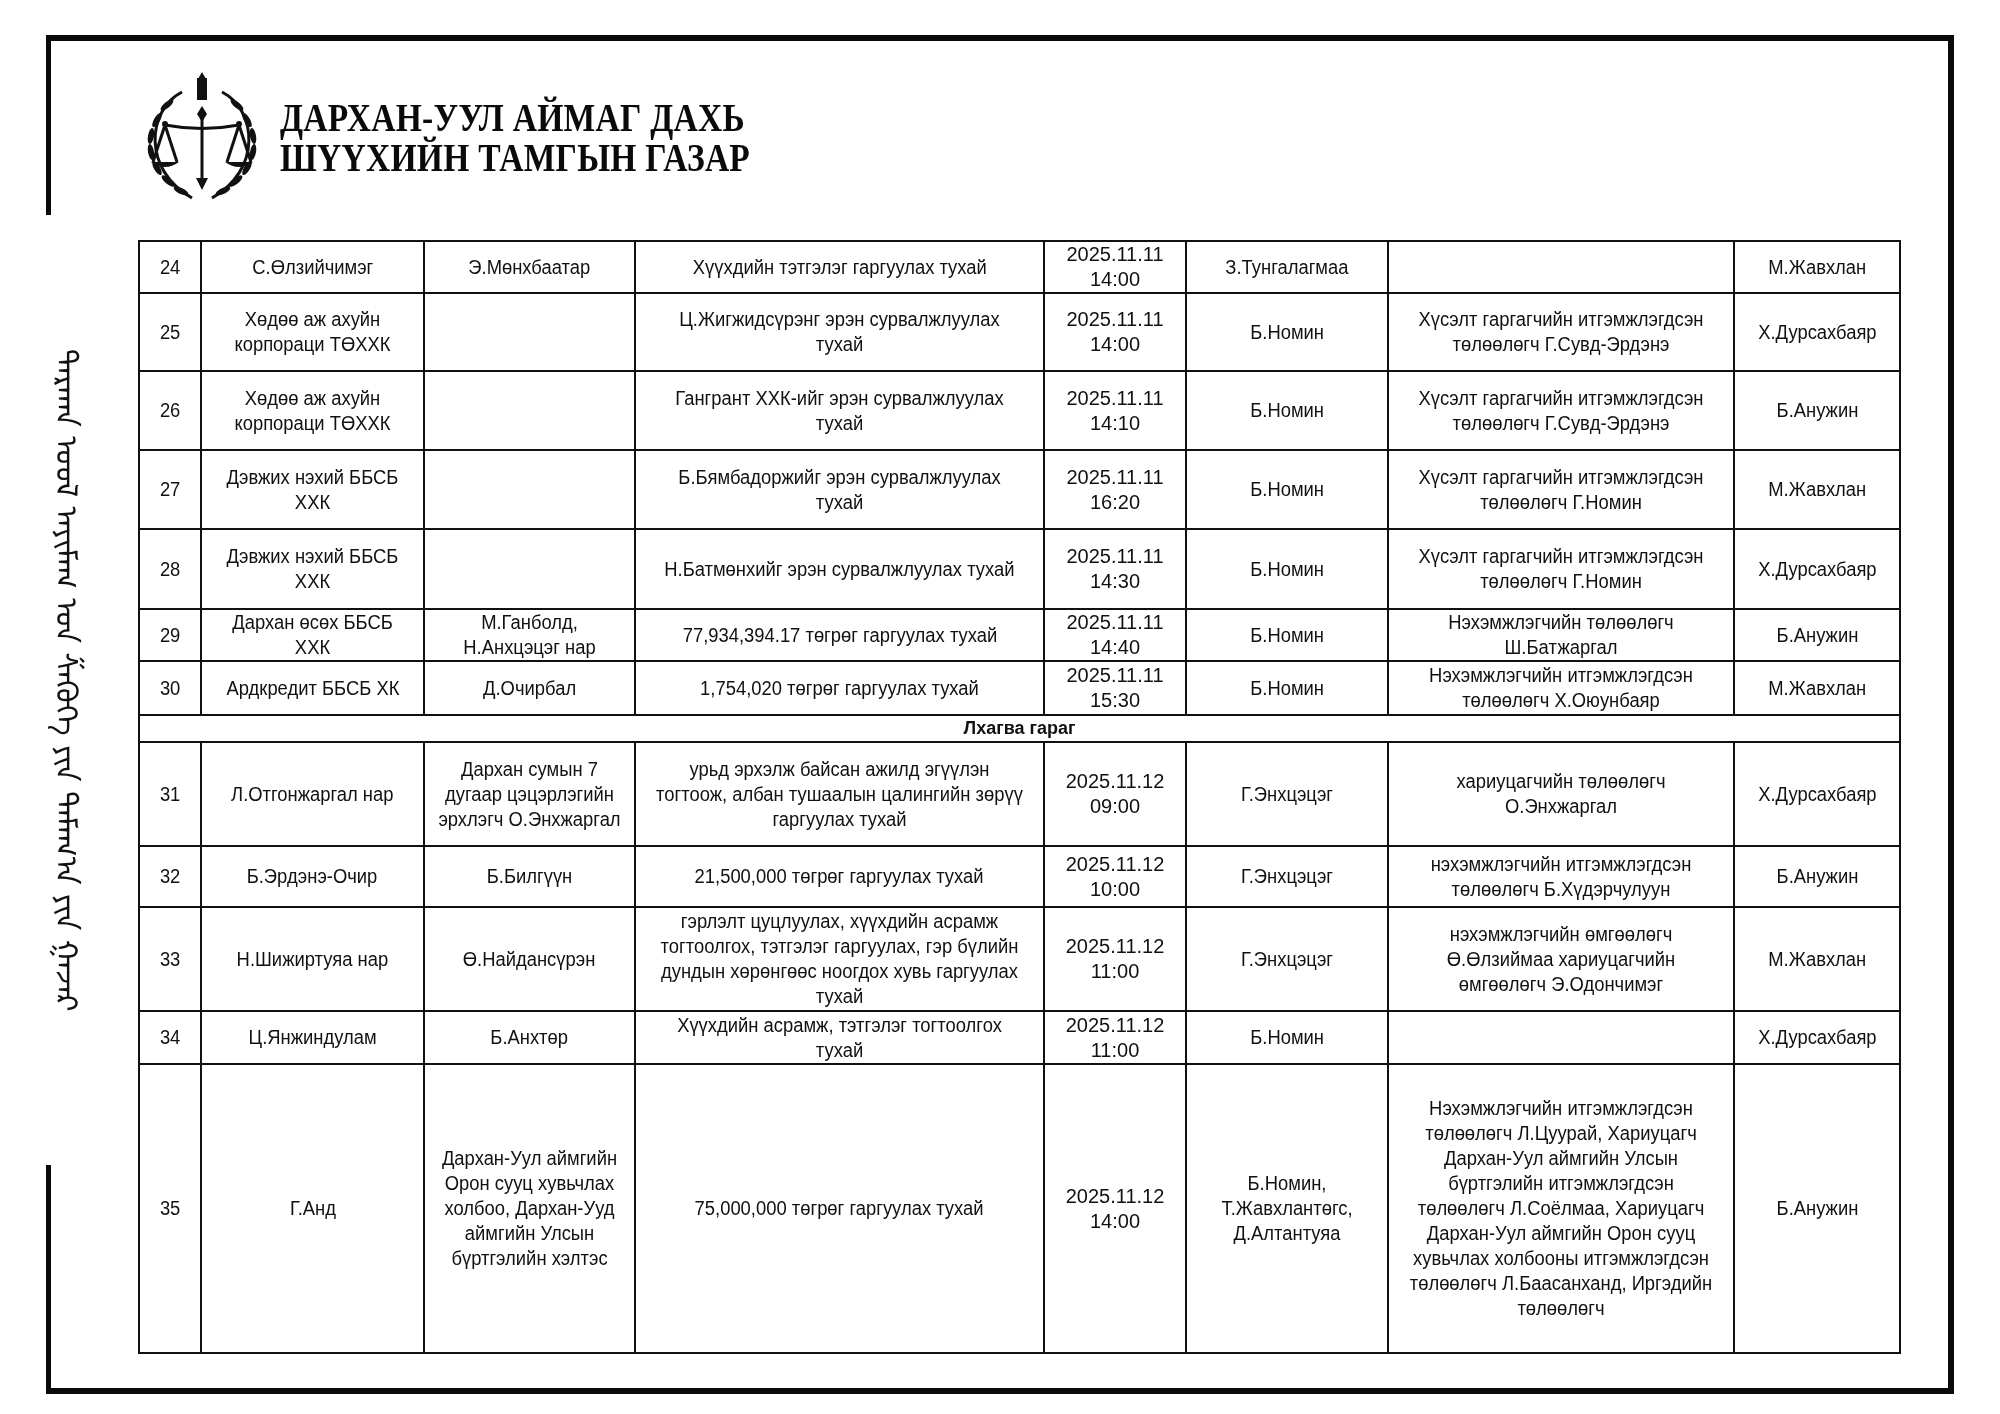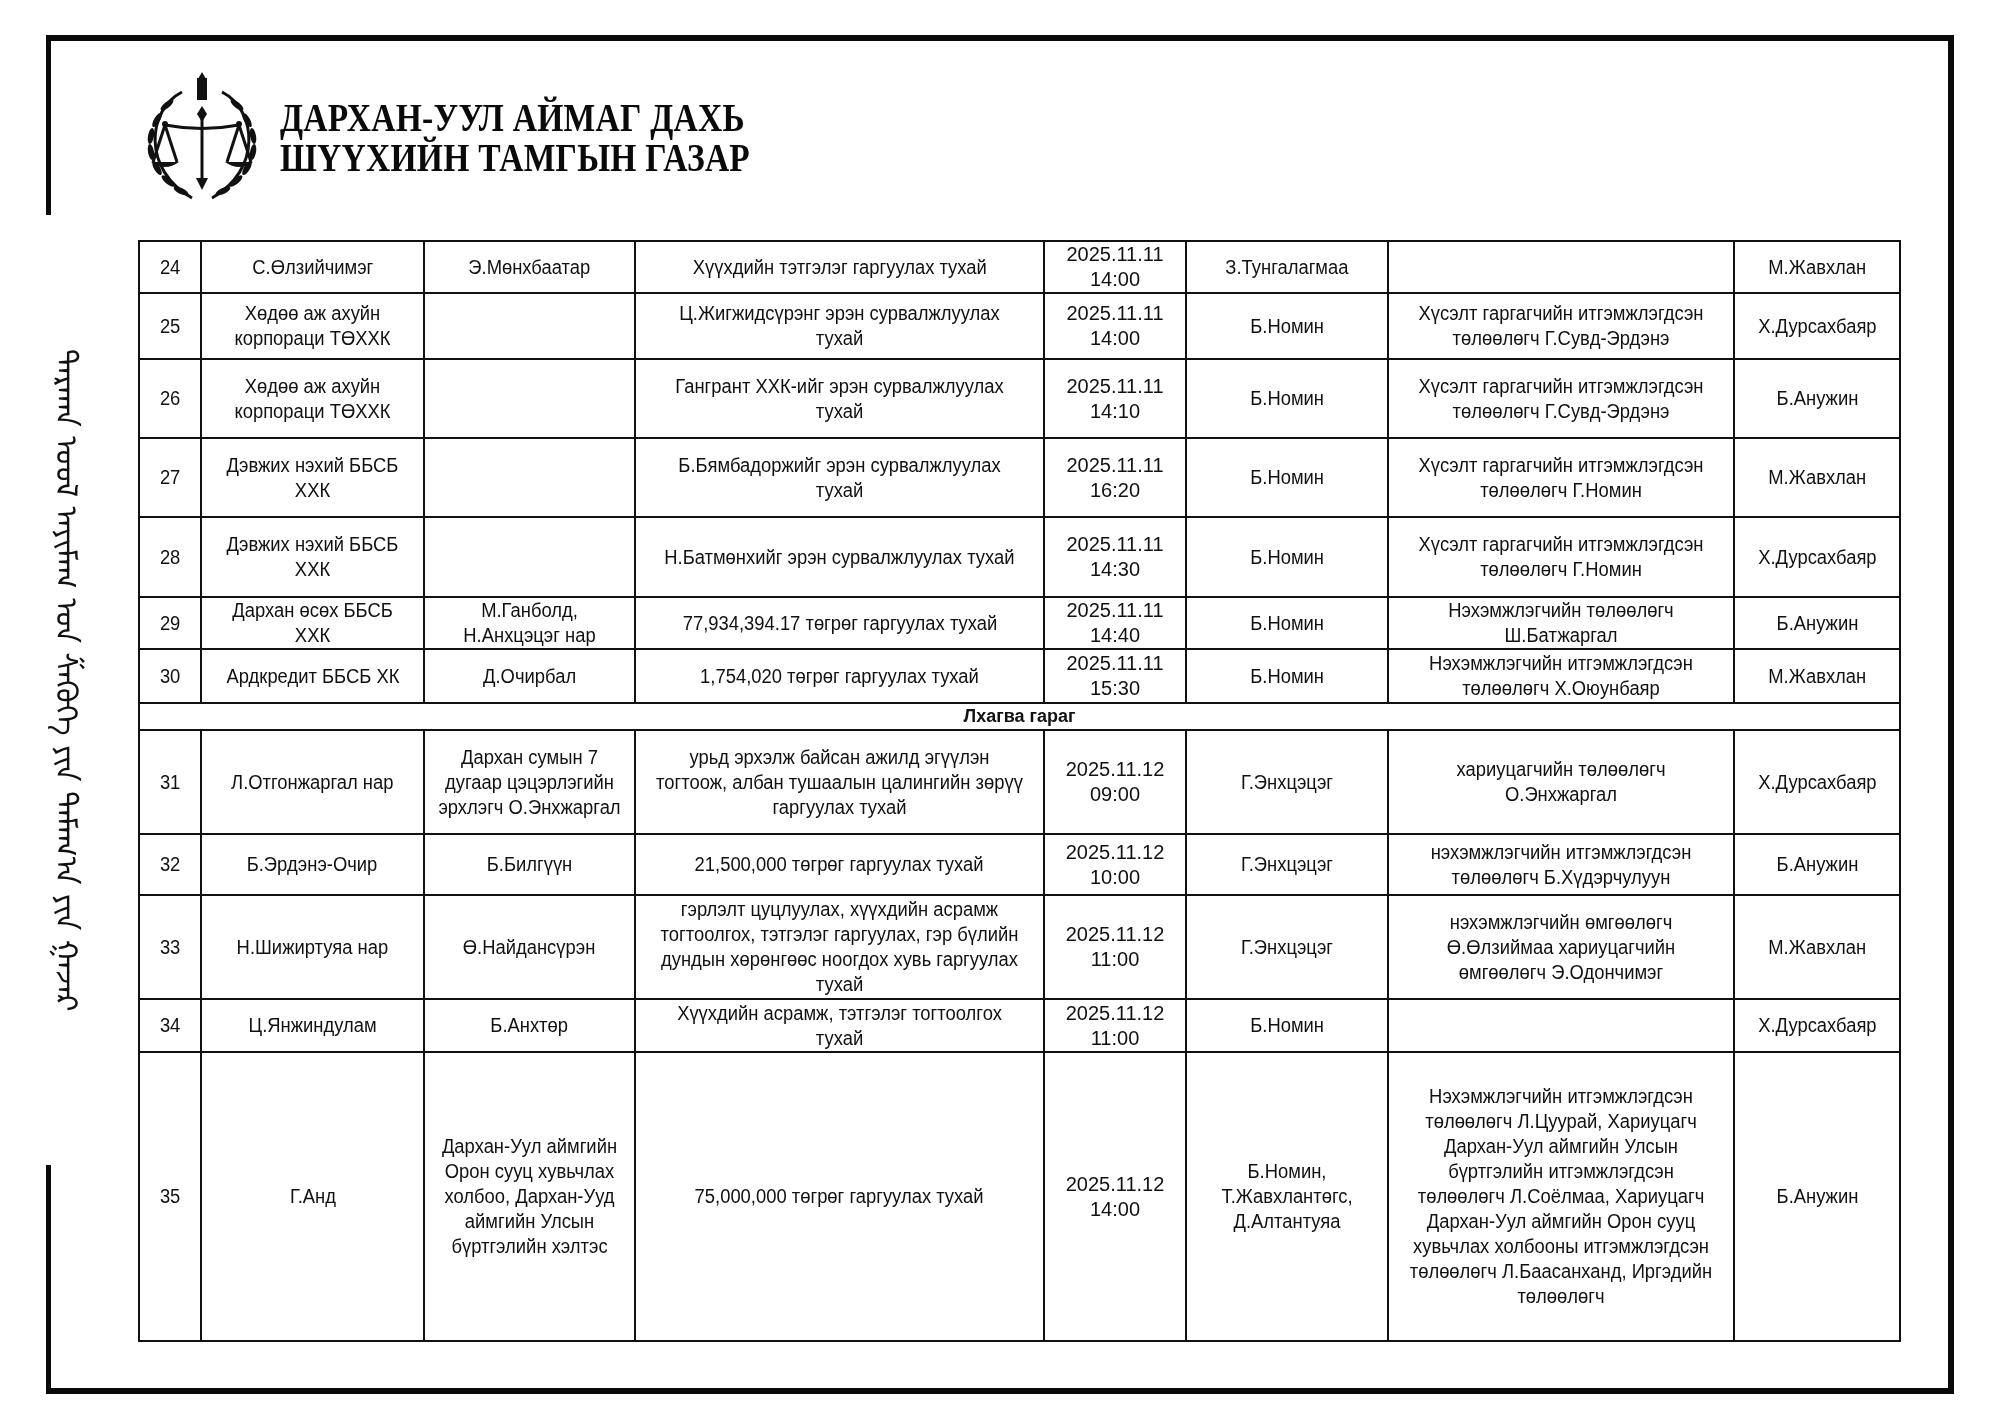--- a/index.html
+++ b/index.html
@@ -92,21 +92,21 @@
         <td><span class="t">Э.Мөнхбаатар</span></td>
         <td><span class="t">Хүүхдийн тэтгэлэг гаргуулах  тухай</span></td>
         <td>
           <div>2025.11.11</div>
           <div>14:00</div>
         </td>
         <td><span class="t">З.Тунгалагмаа</span></td>
         <td><span class="t"></span></td>
         <td><span class="t">М.Жавхлан</span></td>
       </tr>
-      <tr style="height: 66px; padding-left: 32px;">
+      <tr style="height: 78px; padding-left: 32px;">
         <td><span class="t">25</span></td>
         <td><span class="t">Хөдөө аж ахуйн корпораци ТӨХХК</span></td>
         <td><span class="t"></span></td>
         <td><span class="t">Ц.Жигжидсүрэнг эрэн сурвалжлуулах тухай</span></td>
         <td>
           <div>2025.11.11</div>
           <div>14:00</div>
         </td>
         <td><span class="t">Б.Номин</span></td>
         <td><span class="t">Хүсэлт гаргагчийн итгэмжлэгдсэн төлөөлөгч Г.Сувд-Эрдэнэ</span></td>

